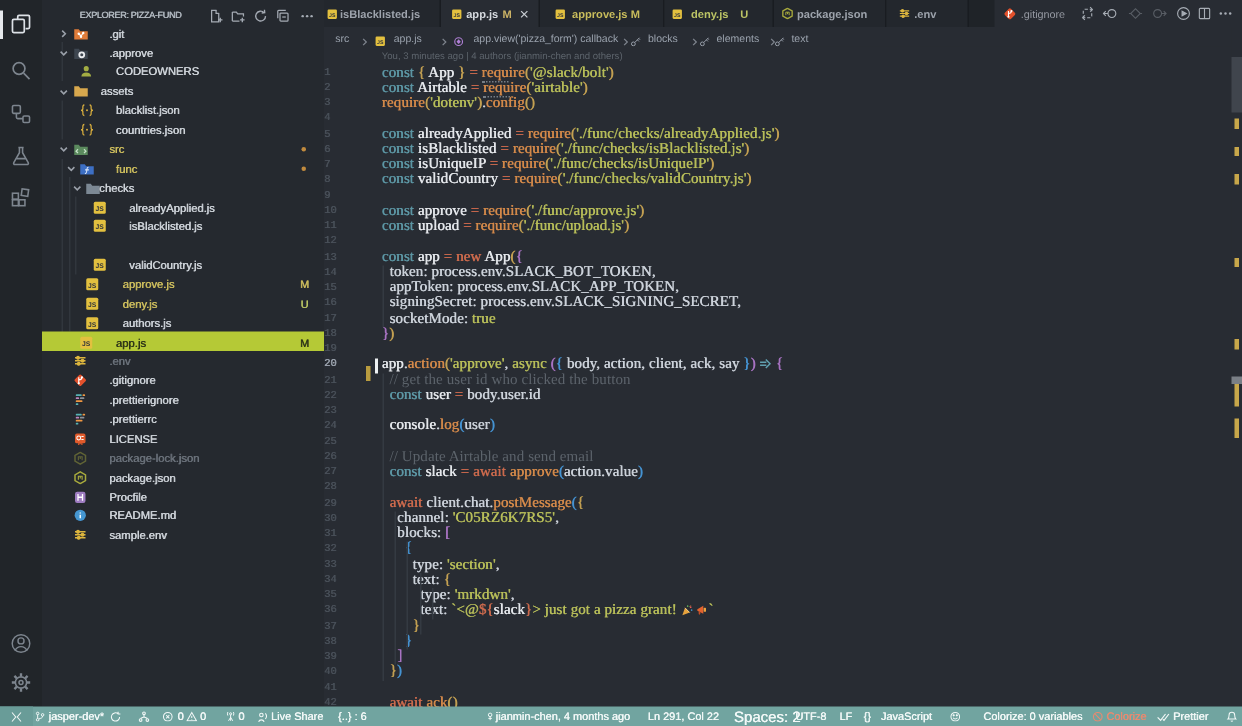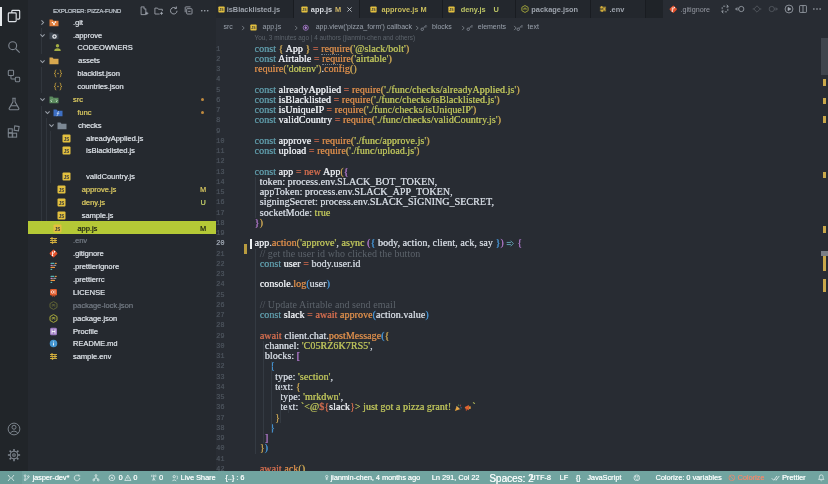--- a/index.html
+++ b/index.html
@@ -127,21 +127,21 @@
         </svg>
 <div class="rlab" style="left:36.2px;">CODEOWNERS</div>
 </div>
 <div class="abs row" style="top:54.16px;">
 <svg class="chev" style="left:11.2px" width="7" height="7" viewBox="0 0 10 10" fill="none" stroke="#9ba1aa" stroke-width="1.5">
           <path d="M2 3.5 L5 6.5 L8 3.5"></path>
         </svg>
 <svg class="abs" style="left:20.5px;top:2.2px" width="10" height="9" viewBox="0 0 20 18">
           <path d="M1 3 h6l2 2.5h10v11H1z" fill="#d8a84e"></path>
         </svg>
-<div class="rlab" style="left:37px;">assets</div>
+<div class="rlab" style="left:26px;">assets</div>
 </div>
 <div class="abs row" style="top:67.03px;">
 <svg class="abs" style="left:24.9px;top:2.2px" width="10" height="9" viewBox="0 0 20 18">
           <path d="M6.5 2 c-2.5 0-2 3-2 4.5 0 1.5-.5 2.5-2.5 2.5 2 0 2.5 1 2.5 2.5 0 1.5-.5 4.5 2 4.5 M13.5 2 c2.5 0 2 3 2 4.5 0 1.5.5 2.5 2.5 2.5 -2 0-2.5 1-2.5 2.5 0 1.5.5 4.5-2 4.5" stroke="#d4ab3e" stroke-width="1.7" fill="none"></path>
           <circle cx="10" cy="9" r="1.3" fill="#d4ab3e"></circle>
         </svg>
 <div class="rlab" style="left:36.2px;">blacklist.json</div>
 </div>
 <div class="abs row" style="top:79.90px;">
 <svg class="abs" style="left:24.9px;top:2.2px" width="10" height="9" viewBox="0 0 20 18">
@@ -172,21 +172,21 @@
 <div class="rlab" style="left:36.2px;color:#cdbd5d;">func</div>
 <div class="abs" style="left:172.5px;top:5px;width:3.4px;height:3.4px;border-radius:50%;background:#c08a3e"></div>
 </div>
 <div class="abs row" style="top:118.49px;">
 <svg class="chev" style="left:20.0px" width="7" height="7" viewBox="0 0 10 10" fill="none" stroke="#9ba1aa" stroke-width="1.5">
           <path d="M2 3.5 L5 6.5 L8 3.5"></path>
         </svg>
 <svg class="abs" style="left:29.3px;top:2.2px" width="10" height="9" viewBox="0 0 20 18">
           <path d="M1 3 h6l2 2.5h10v11H1z" fill="#7c8894"></path>
         </svg>
-<div class="rlab" style="left:37px;">checks</div>
+<div class="rlab" style="left:25px;">checks</div>
 </div>
 <div class="abs row" style="top:131.35px;">
 <svg class="abs" style="left:33.7px;top:2.2px" width="9" height="9" viewBox="0 0 18 18">
           <rect x="1" y="1" width="16" height="16" rx="2" fill="#e3c03f"></rect>
           <text x="9" y="13.5" font-family="Liberation Sans" font-size="9" font-weight="bold" fill="#33363b" text-anchor="middle">JS</text>
         </svg>
 <div class="rlab" style="left:45.0px;">alreadyApplied.js</div>
 </div>
 <div class="abs row" style="top:144.22px;">
 <svg class="abs" style="left:33.7px;top:2.2px" width="9" height="9" viewBox="0 0 18 18">
@@ -216,21 +216,21 @@
           <text x="9" y="13.5" font-family="Liberation Sans" font-size="9" font-weight="bold" fill="#33363b" text-anchor="middle">JS</text>
         </svg>
 <div class="rlab" style="left:40.6px;color:#cdbd5d;">deny.js</div>
 <div class="badge" style="color:#b9c464">U</div>
 </div>
 <div class="abs row" style="top:208.54px;">
 <svg class="abs" style="left:29.3px;top:2.2px" width="9" height="9" viewBox="0 0 18 18">
           <rect x="1" y="1" width="16" height="16" rx="2" fill="#e3c03f"></rect>
           <text x="9" y="13.5" font-family="Liberation Sans" font-size="9" font-weight="bold" fill="#33363b" text-anchor="middle">JS</text>
         </svg>
-<div class="rlab" style="left:40.6px;">sample.js</div>
+<div class="rlab" style="left:40.6px;">authors.js</div>
 </div>
 <div class="abs row" style="top:221.41px;background:#b5c936;">
 <svg class="abs" style="left:24.9px;top:2.2px" width="9" height="9" viewBox="0 0 18 18">
           <rect x="1" y="1" width="16" height="16" rx="2" fill="#e3c03f"></rect>
           <text x="9" y="13.5" font-family="Liberation Sans" font-size="9" font-weight="bold" fill="#33363b" text-anchor="middle">JS</text>
         </svg>
 <div class="rlab" style="left:36.2px;color:#2d3418;">app.js</div>
 <div class="badge" style="color:#2d3418">M</div>
 </div>
 <div class="abs row" style="top:234.28px;">

